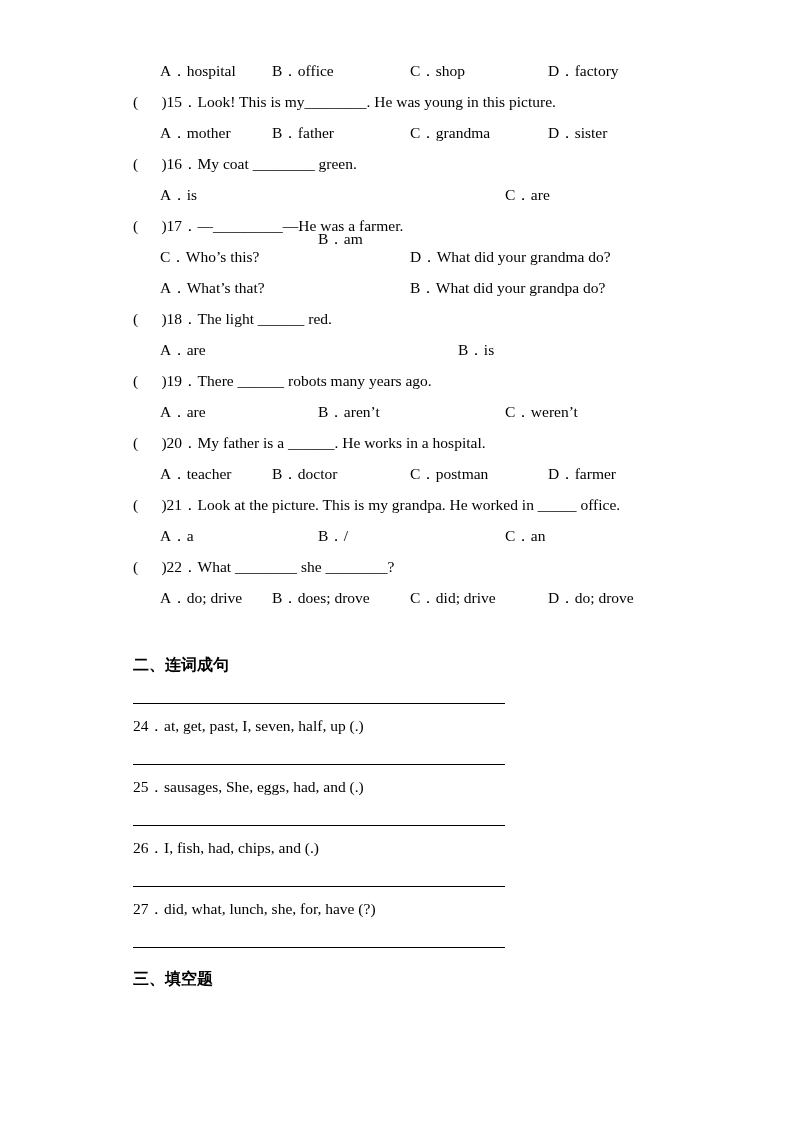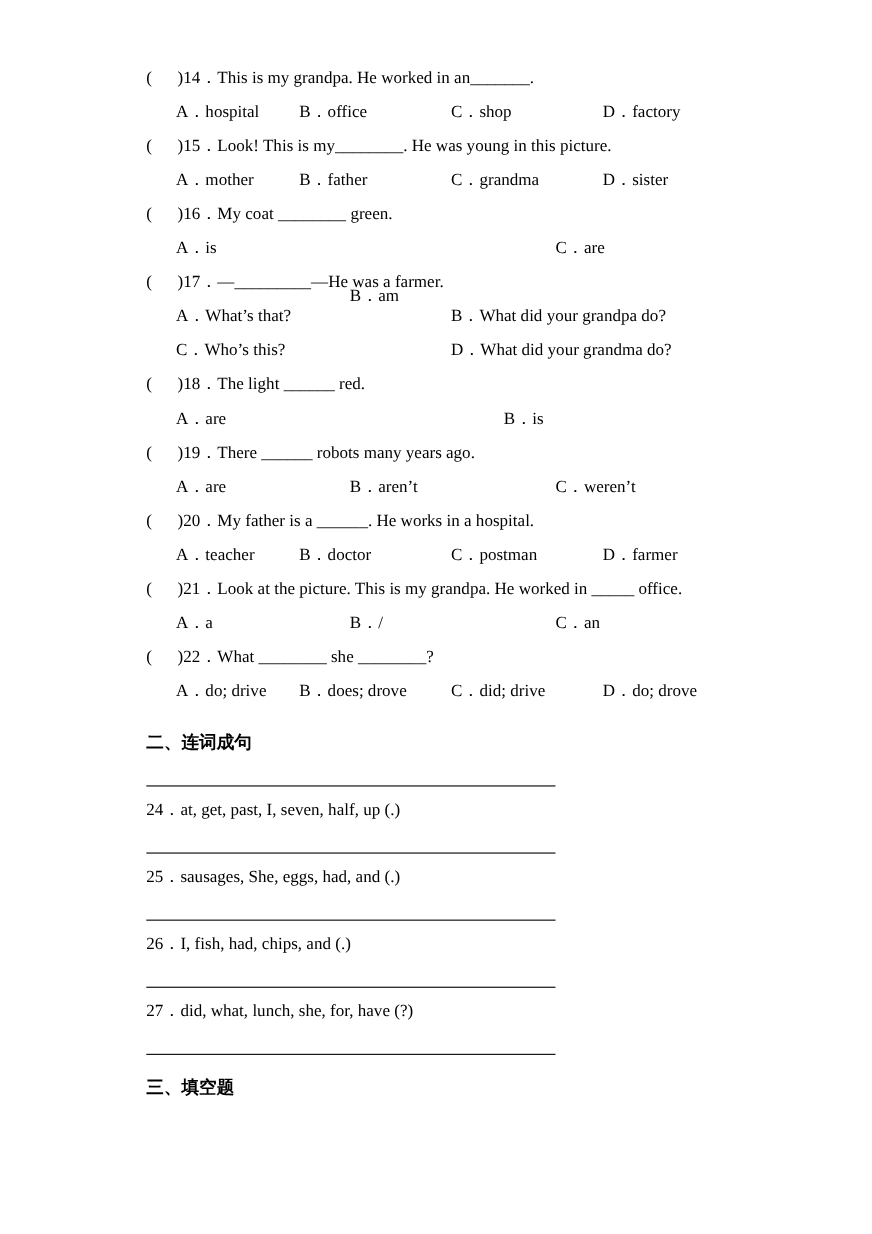--- a/index.html
+++ b/index.html
@@ -31,42 +31,41 @@
     position: absolute;
     top: 0;
     white-space: pre;
   }
   .section-header {
     font-weight: bold;
     font-size: 16px;
     height: 31px;
     line-height: 31px;
   }
-  .header-rearrange { margin-top: 16px; }
+  .header-rearrange { margin-top: 36px; }
   .header-fill { margin-top: 15px; }
   .r-item { }
   .r-text {
     height: 31px;
     line-height: 31px;
     white-space: nowrap;
   }
   .r-underline {
     width: 372px;
     height: 24px;
     border-bottom: 1px solid #000000;
     margin-bottom: 6px;
   }
 </style>
 </head>
 <body>
 
 <div class="content">
   <div>
       <div class="q-block">
-        <div class="q-line"><span class="paren">(      )</span><span class="q-num">14．</span><span class="q-text">This is my grandpa. He worked in an_______.</span></div>
         <div class="opt-row">
           <span class="opt" style="left: 27px;">A．hospital</span>
           <span class="opt" style="left: 139px;">B．office</span>
           <span class="opt" style="left: 277px;">C．shop</span>
           <span class="opt" style="left: 415px;">D．factory</span>
         </div>
       </div>
       <div class="q-block">
         <div class="q-line"><span class="paren">(      )</span><span class="q-num">15．</span><span class="q-text">Look! This is my________. He was young in this picture.</span></div>
         <div class="opt-row">
@@ -80,26 +79,26 @@
         <div class="q-line"><span class="paren">(      )</span><span class="q-num">16．</span><span class="q-text">My coat ________ green.</span></div>
         <div class="opt-row">
           <span class="opt" style="left: 27px;">A．is</span>
           <span class="opt" style="left: 185px; margin-top: 44px;">B．am</span>
           <span class="opt" style="left: 372px;">C．are</span>
         </div>
       </div>
       <div class="q-block">
         <div class="q-line"><span class="paren">(      )</span><span class="q-num">17．</span><span class="q-text">—_________—He was a farmer.</span></div>
         <div class="opt-row">
+          <span class="opt" style="left: 27px;">C．Who’s this?</span>
+          <span class="opt" style="left: 277px;">D．What did your grandma do?</span>
+        </div>
+        <div class="opt-row">
           <span class="opt" style="left: 27px;">A．What’s that?</span>
           <span class="opt" style="left: 277px;">B．What did your grandpa do?</span>
-        </div>
-        <div class="opt-row">
-          <span class="opt" style="left: 27px;">C．Who’s this?</span>
-          <span class="opt" style="left: 277px;">D．What did your grandma do?</span>
         </div>
       </div>
       <div class="q-block">
         <div class="q-line"><span class="paren">(      )</span><span class="q-num">18．</span><span class="q-text">The light ______ red.</span></div>
         <div class="opt-row">
           <span class="opt" style="left: 27px;">A．are</span>
           <span class="opt" style="left: 277px; margin-left: 48px;">B．is</span>
         </div>
       </div>
       <div class="q-block">

